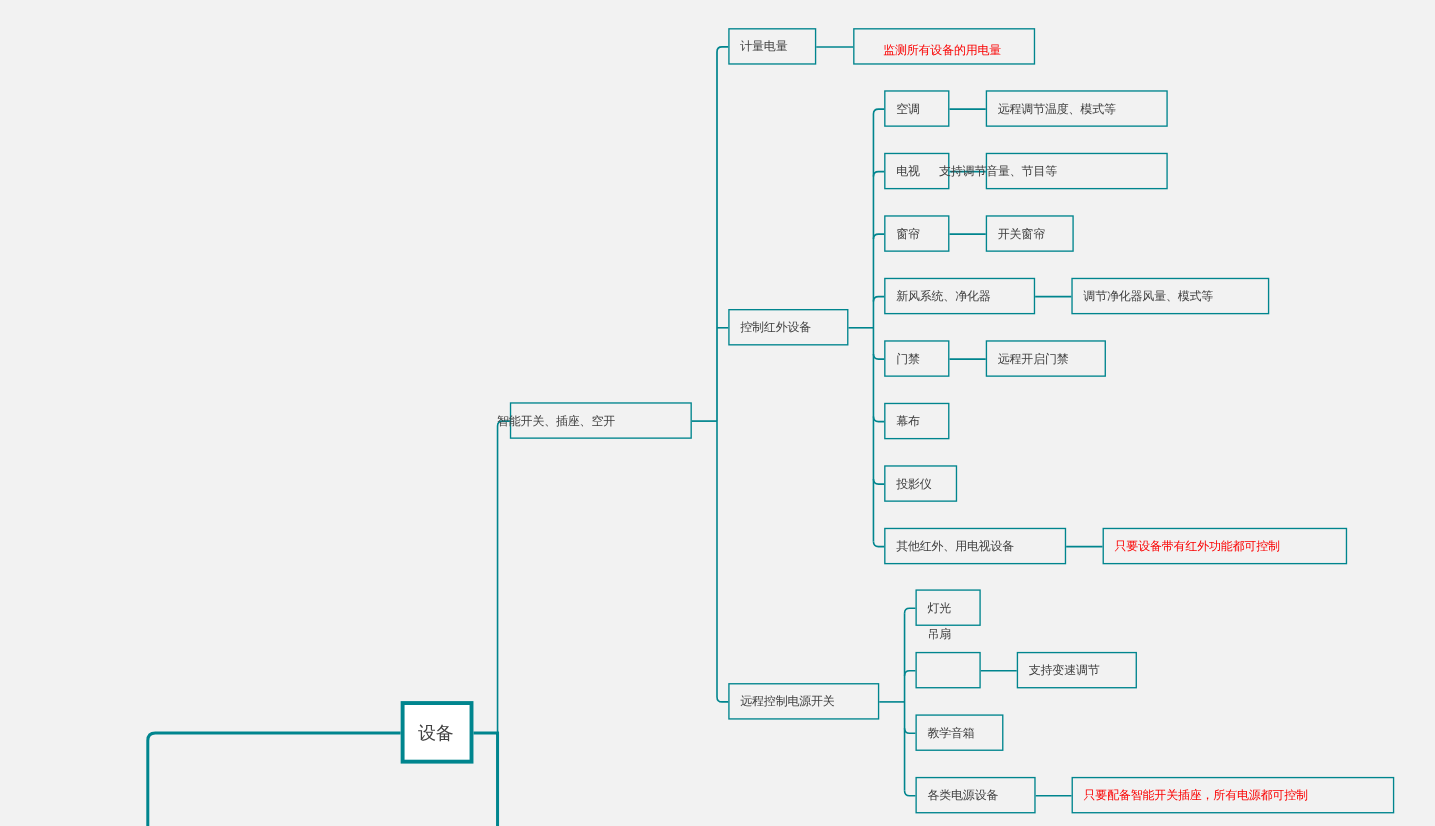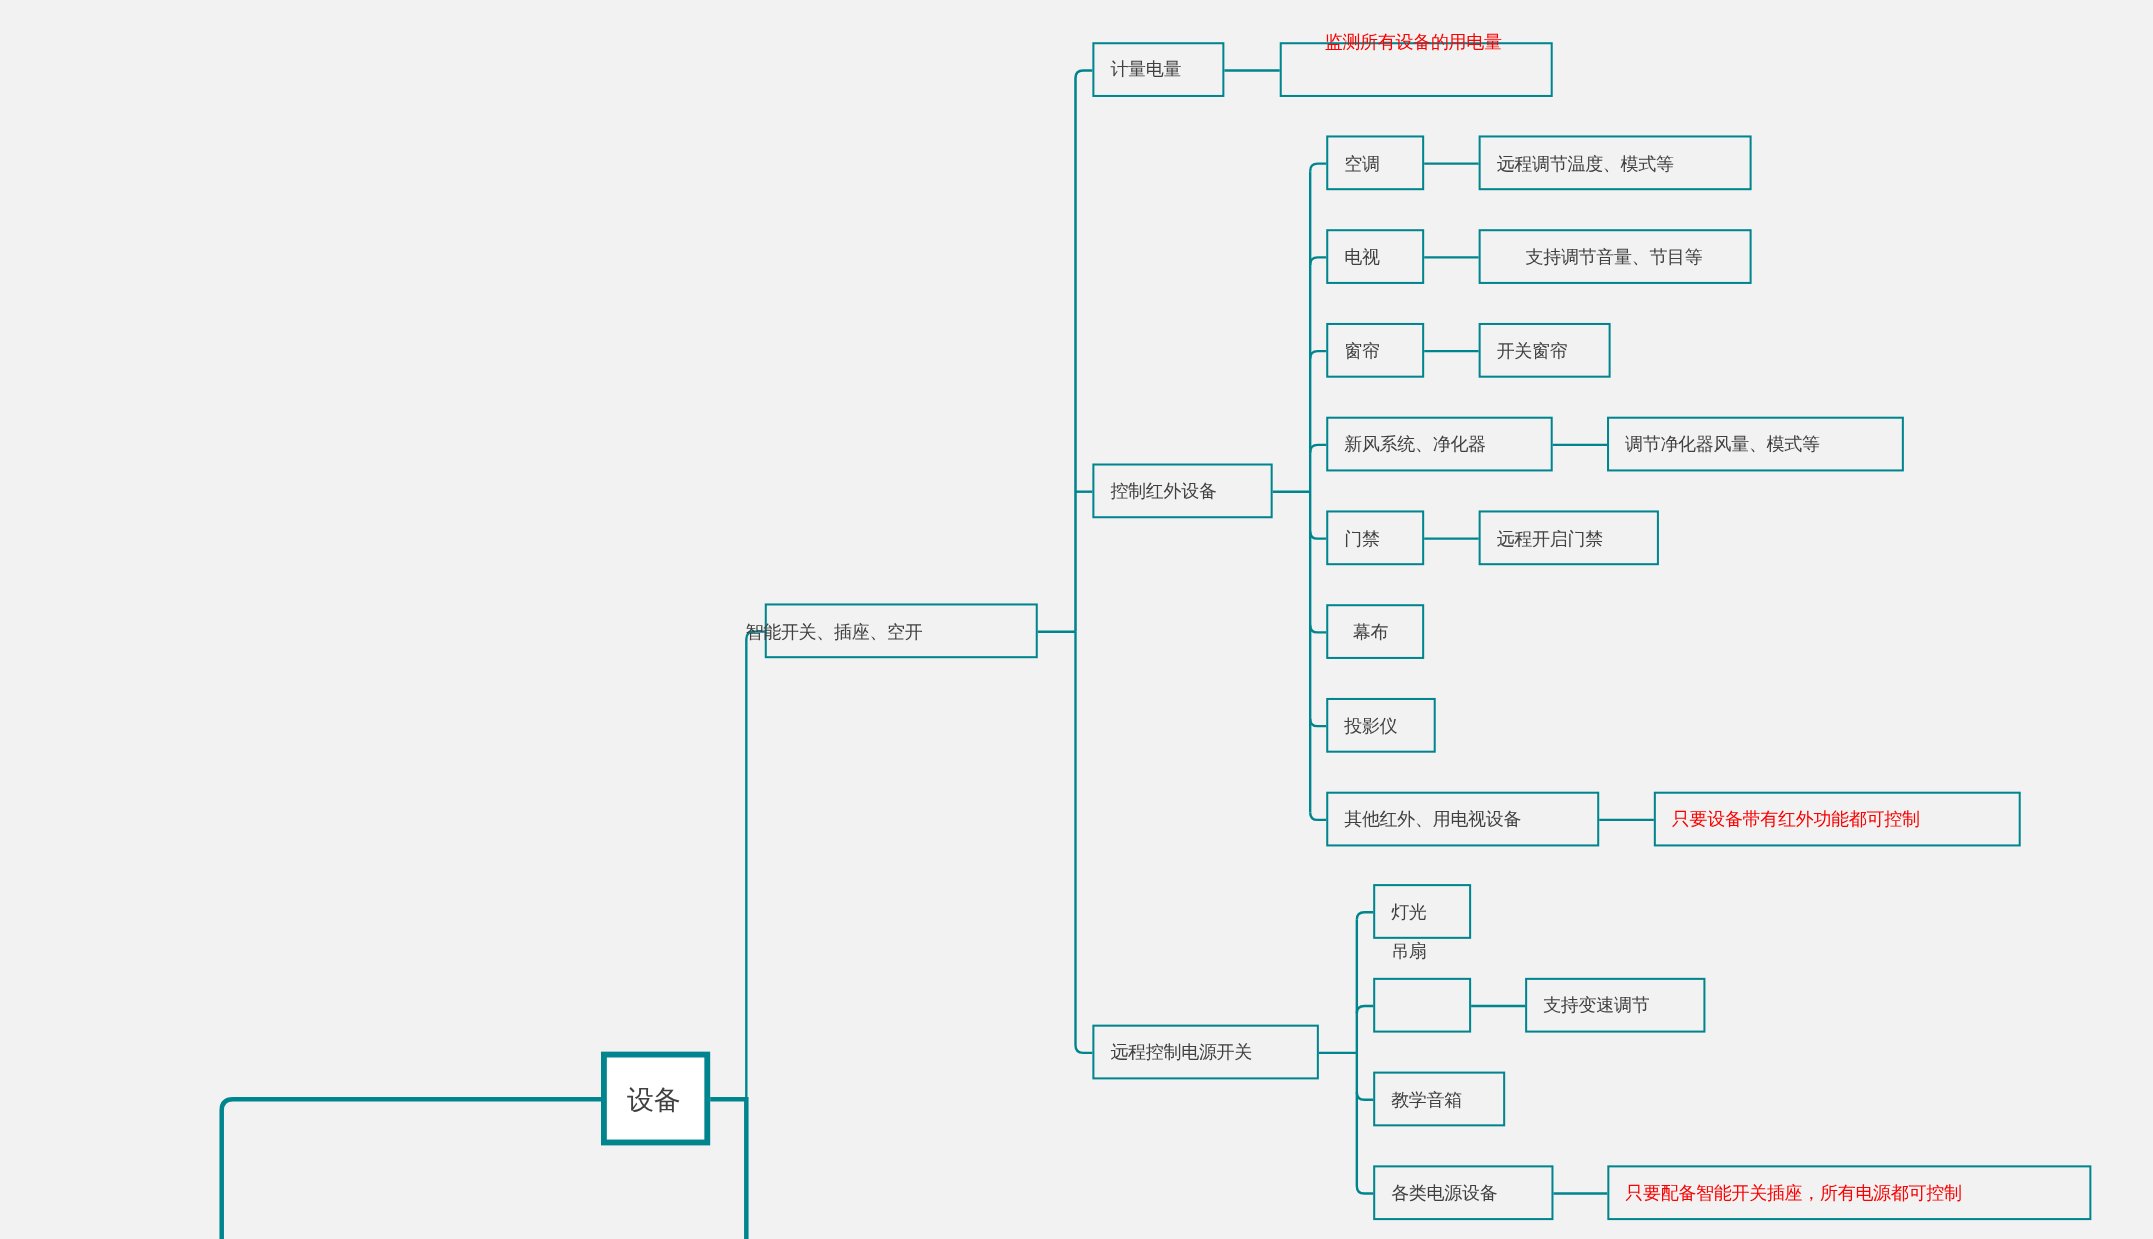--- a/index.html
+++ b/index.html
@@ -98,57 +98,57 @@
   <div id="nodelayer">
       <div class="node root" style="left: 400.66px; top: 701.1px; width: 72.8px; height: 62.5px;">
         <span>设备</span>
       </div>
       <div class="node" style="left: 485px; top: 402.3px; width: 210px; height: 36.5px;">
         <span>智能开关、插座、空开</span>
       </div>
       <div class="node" style="left: 728.25px; top: 28.15px; width: 88px; height: 36.5px;">
         <span>计量电量</span>
       </div>
-      <div class="node red" style="left: 853.15px; top: 10px; width: 152px; height: 36.5px; padding-left: 30px;">
+      <div class="node red" style="left: 853.15px; top: 32px; width: 152px; height: 36.5px; padding-left: 30px;">
         <span>监测所有设备的用电量</span>
       </div>
       <div class="node" style="left: 728.25px; top: 309px; width: 120.2px; height: 36.5px;">
         <span>控制红外设备</span>
       </div>
       <div class="node" style="left: 884.15px; top: 90.3px; width: 65.3px; height: 36.5px;">
         <span>空调</span>
       </div>
       <div class="node" style="left: 985.75px; top: 90.3px; width: 182px; height: 36.5px;">
         <span>远程调节温度、模式等</span>
       </div>
       <div class="node" style="left: 884.15px; top: 152.8px; width: 65.3px; height: 36.5px;">
         <span>电视</span>
       </div>
-      <div class="node" style="left: 1005px; top: 152.8px; width: 182px; height: 36px;">
+      <div class="node" style="left: 927px; top: 152.8px; width: 182px; height: 36px;">
         <span>支持调节音量、节目等</span>
       </div>
       <div class="node" style="left: 884.15px; top: 215.3px; width: 65.3px; height: 36.5px;">
         <span>窗帘</span>
       </div>
       <div class="node" style="left: 985.75px; top: 215.3px; width: 88px; height: 36.5px;">
         <span>开关窗帘</span>
       </div>
       <div class="node" style="left: 884.15px; top: 277.8px; width: 151px; height: 36.5px;">
         <span>新风系统、净化器</span>
       </div>
       <div class="node" style="left: 1071.35px; top: 277.8px; width: 197.9px; height: 36.5px;">
         <span>调节净化器风量、模式等</span>
       </div>
       <div class="node" style="left: 884.15px; top: 340.3px; width: 65.3px; height: 36.5px; border-radius: 17px;">
         <span>门禁</span>
       </div>
       <div class="node" style="left: 985.75px; top: 340.3px; width: 120.2px; height: 36.5px;">
         <span>远程开启门禁</span>
       </div>
-      <div class="node" style="left: 884.15px; top: 402.8px; width: 47px; height: 36.5px; justify-content: center;">
+      <div class="node" style="left: 884.15px; top: 402.8px; width: 47px; height: 36.5px;">
         <span>幕布</span>
       </div>
       <div class="node" style="left: 884.15px; top: 465.3px; width: 73px; height: 36.5px;">
         <span>投影仪</span>
       </div>
       <div class="node" style="left: 884.15px; top: 527.8px; width: 182px; height: 36.5px;">
         <span>其他红外、用电视设备</span>
       </div>
       <div class="node" style="left: 728.25px; top: 683.1px; width: 151px; height: 36.5px;">
         <span>远程控制电源开关</span>

